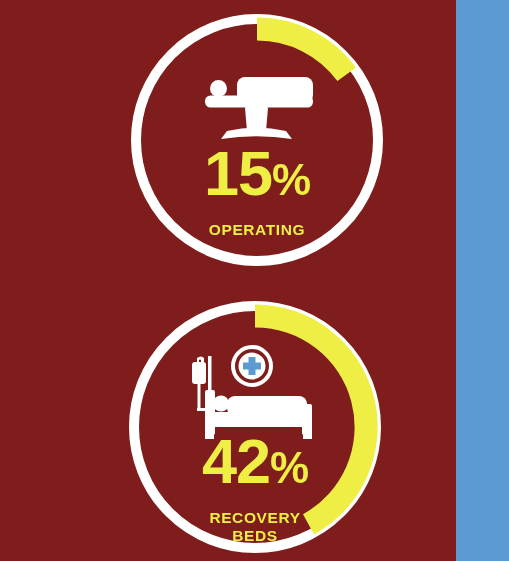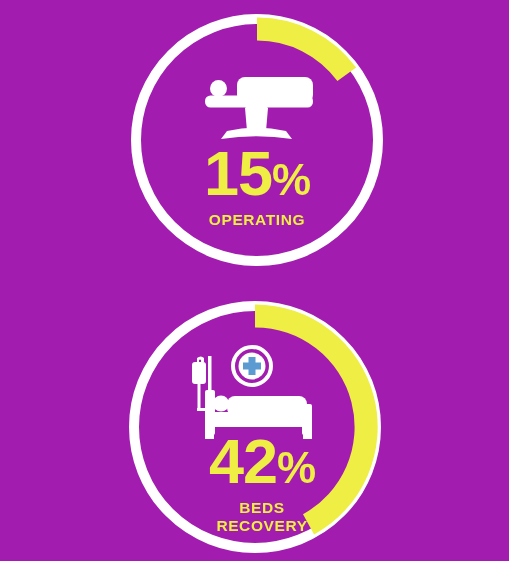--- a/index.html
+++ b/index.html
@@ -9,23 +9,23 @@
   }
   body {
     width: 509px;
     height: 561px;
     overflow: hidden;
     font-family: "Liberation Sans", sans-serif;
     background: #5b9bd1;
   }
   #infographic {
     position: relative;
-    width: 509px;
+    width: 456px;
     height: 561px;
-    background: #a21caf;
+    background: #7f1d1d;
   }
   .stat-unit {
     position: absolute;
     left: 0;
     top: 0;
     width: 509px;
     height: 561px;
     pointer-events: none;
   }
   .stat-svg {
@@ -51,21 +51,21 @@
   }
   .pct .sym {
     font-size: 44px;
     letter-spacing: -1px;
   }
   .label {
     font-size: 15.5px;
     font-weight: bold;
     letter-spacing: 0.6px;
     color: #eeee44;
-    margin-top: 6px;
+    margin-top: 16px;
     line-height: 1.17;
     font-family: "Liberation Sans", sans-serif;
   }
 </style>
 </head>
 <body>
 
 <div id="infographic">
 
   <div class="stat-unit">
@@ -142,24 +142,24 @@
         <rect x="227" y="396" width="80" height="20" rx="8"></rect>
 
         <rect x="302" y="404" width="10" height="31" rx="2"></rect>
 
         <rect x="205" y="427" width="9" height="12"></rect>
 
         <rect x="303" y="427" width="9" height="12"></rect>
       </g>
     </svg>
 
-    <div class="stat-text" style="left:142px; top:430px; width:240px;">
+    <div class="stat-text" style="left:135px; top:430px; width:240px;">
       <div class="pct">
         <span>42</span><span class="sym">%</span>
       </div>
       <div class="label">
+        <div>RECOVERY</div>
         <div>BEDS</div>
-        <div>RECOVERY</div>
       </div>
     </div>
   </div>
 
 </div>
 
 </body></html>

